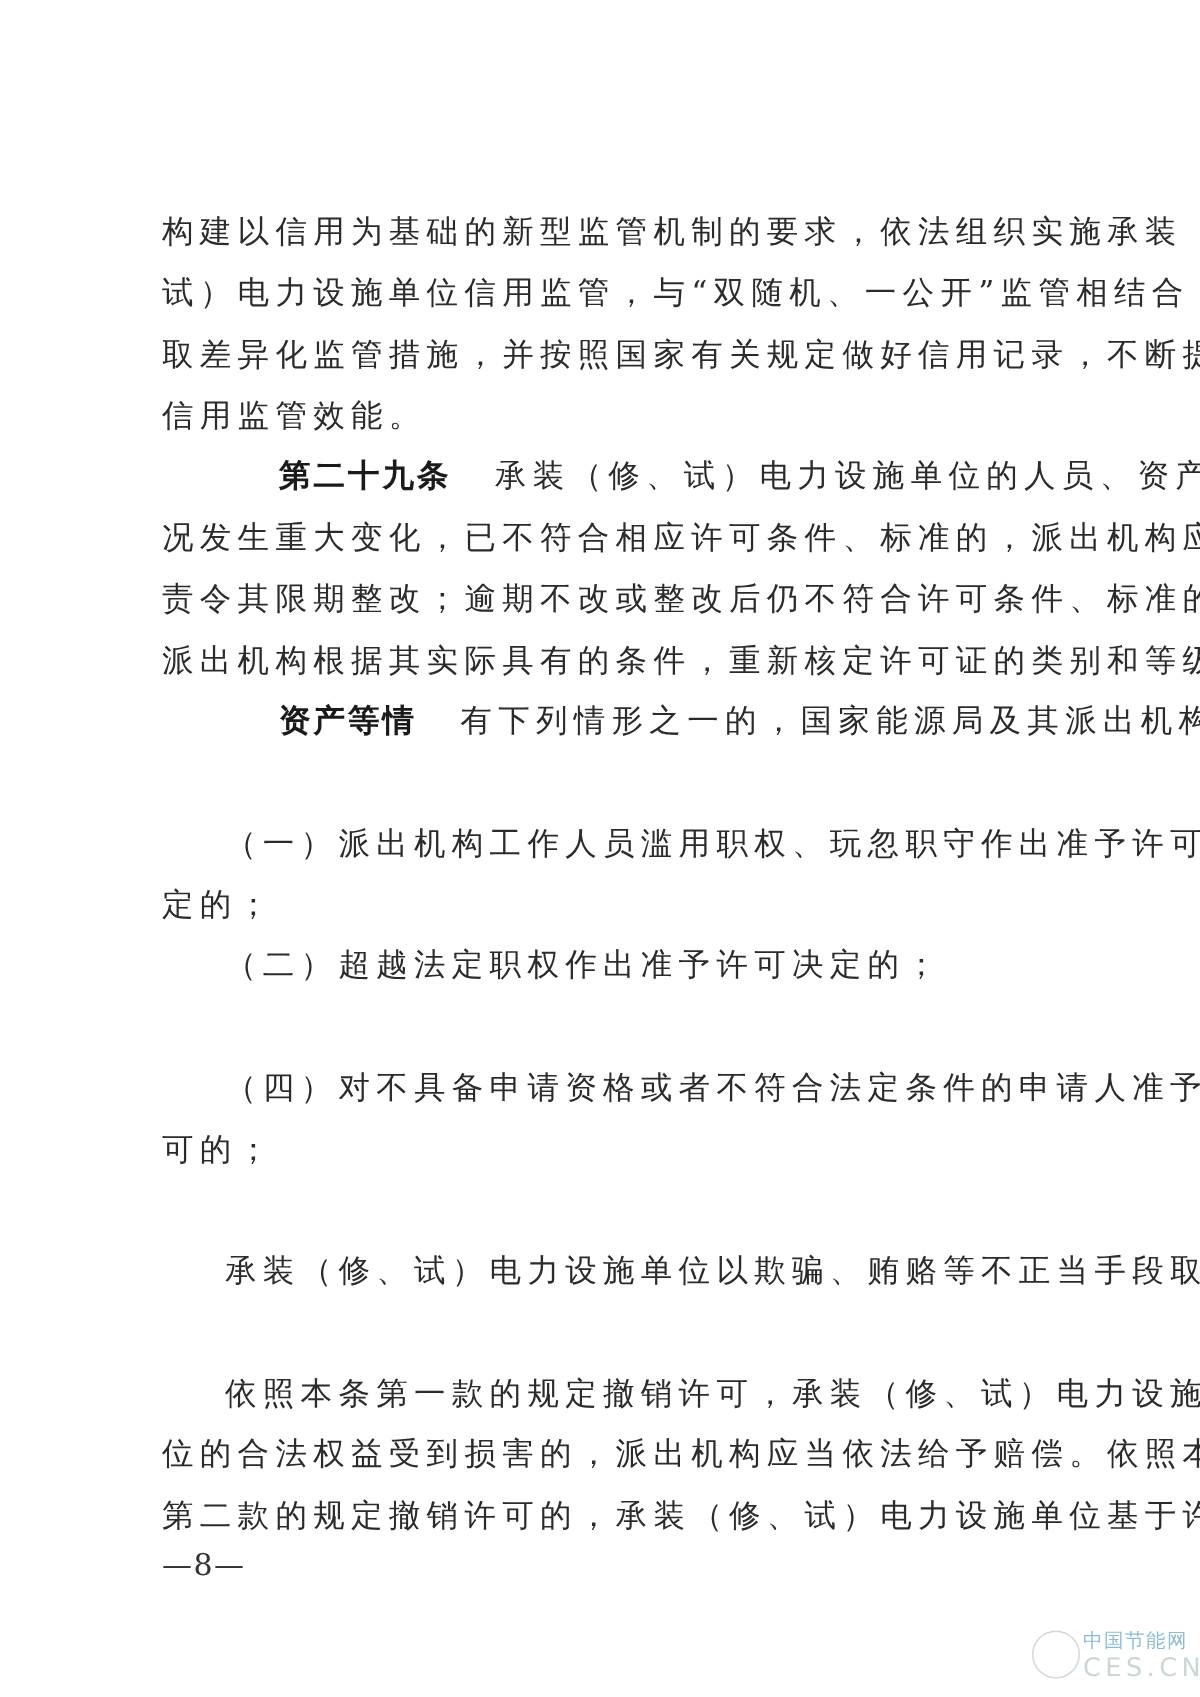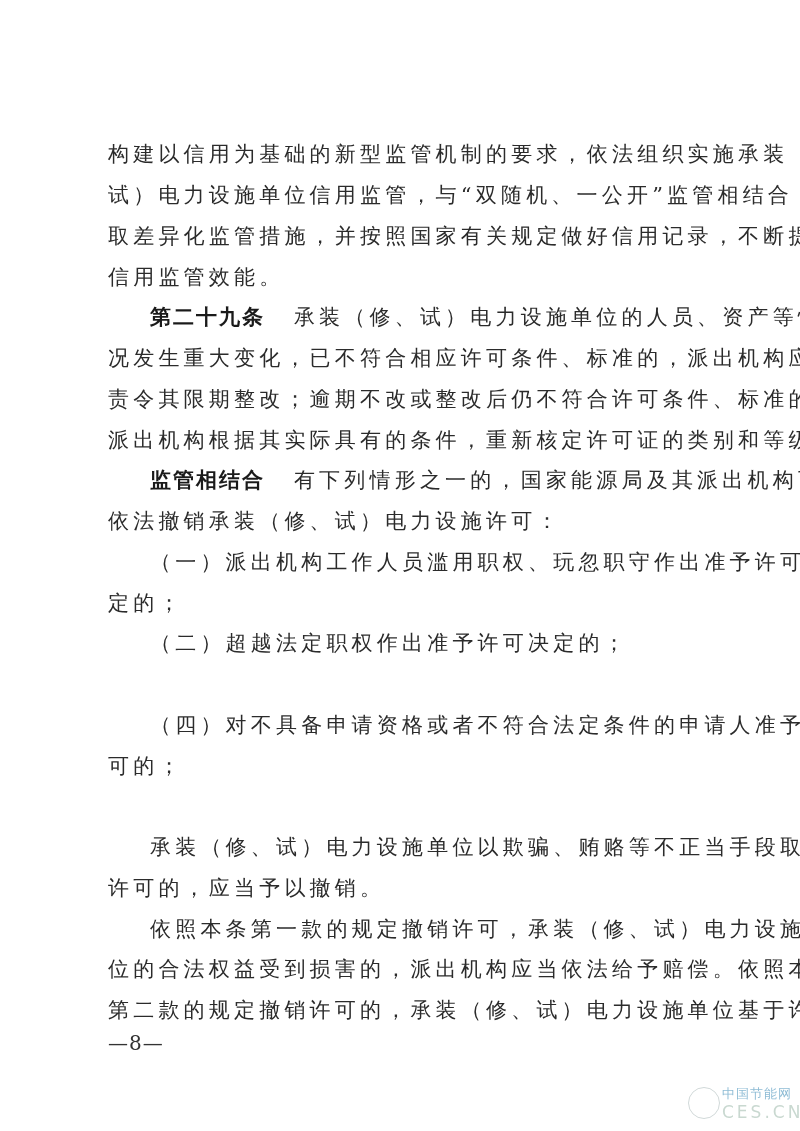--- a/index.html
+++ b/index.html
@@ -2,21 +2,21 @@
 <html><head>
 <meta charset="utf-8">
 <style>
   html, body { margin: 0; padding: 0; background: #ffffff; }
   body { width: 800px; height: 1131px; position: relative; overflow: hidden;
          font-family: "DejaVu Serif", "Liberation Serif", serif; color: #2b2b2b; }
   .page { position: absolute; left: 0; top: 0; width: 800px; height: 1131px; }
   .line { position: absolute; left: 108px; width: 590px; font-size: 21px; line-height: 28px;
           letter-spacing: 4.2px; white-space: nowrap; }
   .line.indent { left: 150px; }
-  .bold { font-family: "DejaVu Sans", "Liberation Sans", sans-serif; font-weight: bold; color: #1a1a1a; letter-spacing: 2px; }
+  .bold { font-family: "DejaVu Sans", "Liberation Sans", sans-serif; font-weight: bold; color: #1a1a1a; letter-spacing: 2px; margin-left: 36px; }
   .pageno { position: absolute; left: 108px; top: 1012px; font-size: 20px; line-height: 26px; color: #333; letter-spacing: 1px; }
   .wm { position: absolute; left: 688px; top: 1085px; width: 110px; height: 40px; opacity: 0.45; }
   .wm-logo { position: absolute; left: 0; top: 2px; width: 30px; height: 30px; border: 1.5px solid #9aa; border-radius: 50%; }
   .wm-cn { position: absolute; left: 34px; top: 0; font-family: "DejaVu Sans", sans-serif; font-size: 13px; color: #0369a1; letter-spacing: 1px; }
   .wm-en { position: absolute; left: 34px; top: 17px; font-family: "DejaVu Sans", sans-serif; font-size: 17px; color: #8a9; letter-spacing: 3px; }
 </style>
 </head>
 <body>
 
 <div class="page">
@@ -27,33 +27,31 @@
 
   <div class="line indent" style="top:303px">
     <span class="bold">第二十九条</span>
     <span style="margin-left:18px">承装（修、试）电力设施单位的人员、资产等情</span>
   </div>
   <div class="line" style="top:344px">况发生重大变化，已不符合相应许可条件、标准的，派出机构应当</div>
   <div class="line" style="top:385px">责令其限期整改；逾期不改或整改后仍不符合许可条件、标准的，</div>
   <div class="line" style="top:426px">派出机构根据其实际具有的条件，重新核定许可证的类别和等级。</div>
 
   <div class="line indent" style="top:466px">
-    <span class="bold">监管相结合</span>
+    <span class="bold">资产等情</span>
     <span style="margin-left:18px">有下列情形之一的，国家能源局及其派出机构可以</span>
   </div>
-  <div class="line" style="top:507px">依法撤销承装（修、试）电力设施许可：</div>
 
   <div class="line indent" style="top:548px">（一）派出机构工作人员滥用职权、玩忽职守作出准予许可决</div>
   <div class="line" style="top:589px">定的；</div>
   <div class="line indent" style="top:629px">（二）超越法定职权作出准予许可决定的；</div>
   <div class="line indent" style="top:711px">（四）对不具备申请资格或者不符合法定条件的申请人准予许</div>
   <div class="line" style="top:752px">可的；</div>
 
   <div class="line indent" style="top:833px">承装（修、试）电力设施单位以欺骗、贿赂等不正当手段取得</div>
-  <div class="line" style="top:874px">许可的，应当予以撤销。</div>
 
   <div class="line indent" style="top:915px">依照本条第一款的规定撤销许可，承装（修、试）电力设施单</div>
   <div class="line" style="top:955px">位的合法权益受到损害的，派出机构应当依法给予赔偿。依照本条</div>
   <div class="line" style="top:996px">第二款的规定撤销许可的，承装（修、试）电力设施单位基于许可</div>
 
   <div class="pageno" style="top:1030px">—8—</div>
 
   <div class="wm">
     <div class="wm-logo"></div>
     <div class="wm-cn">中国节能网</div>

